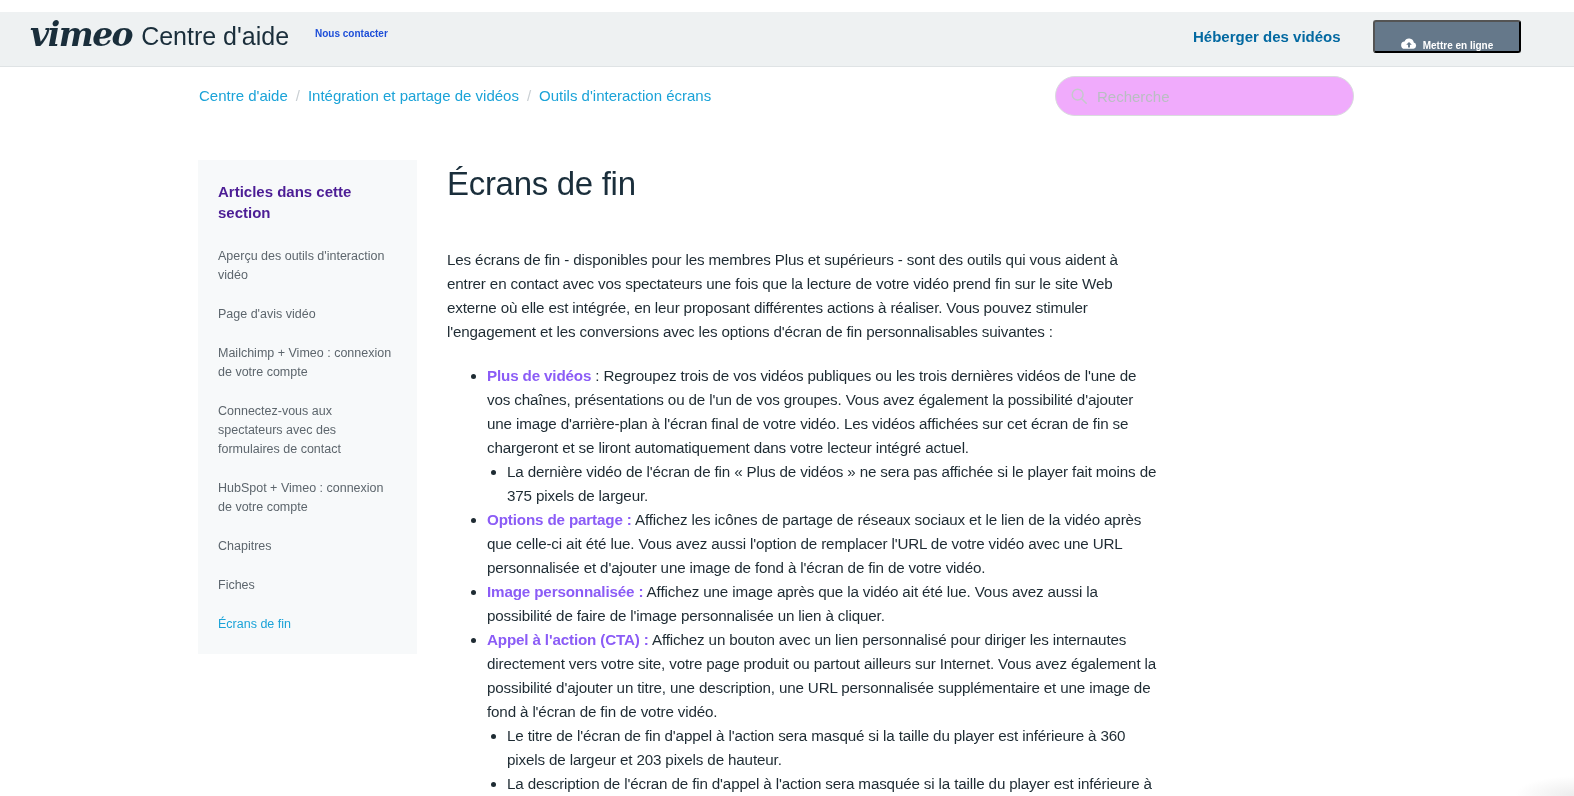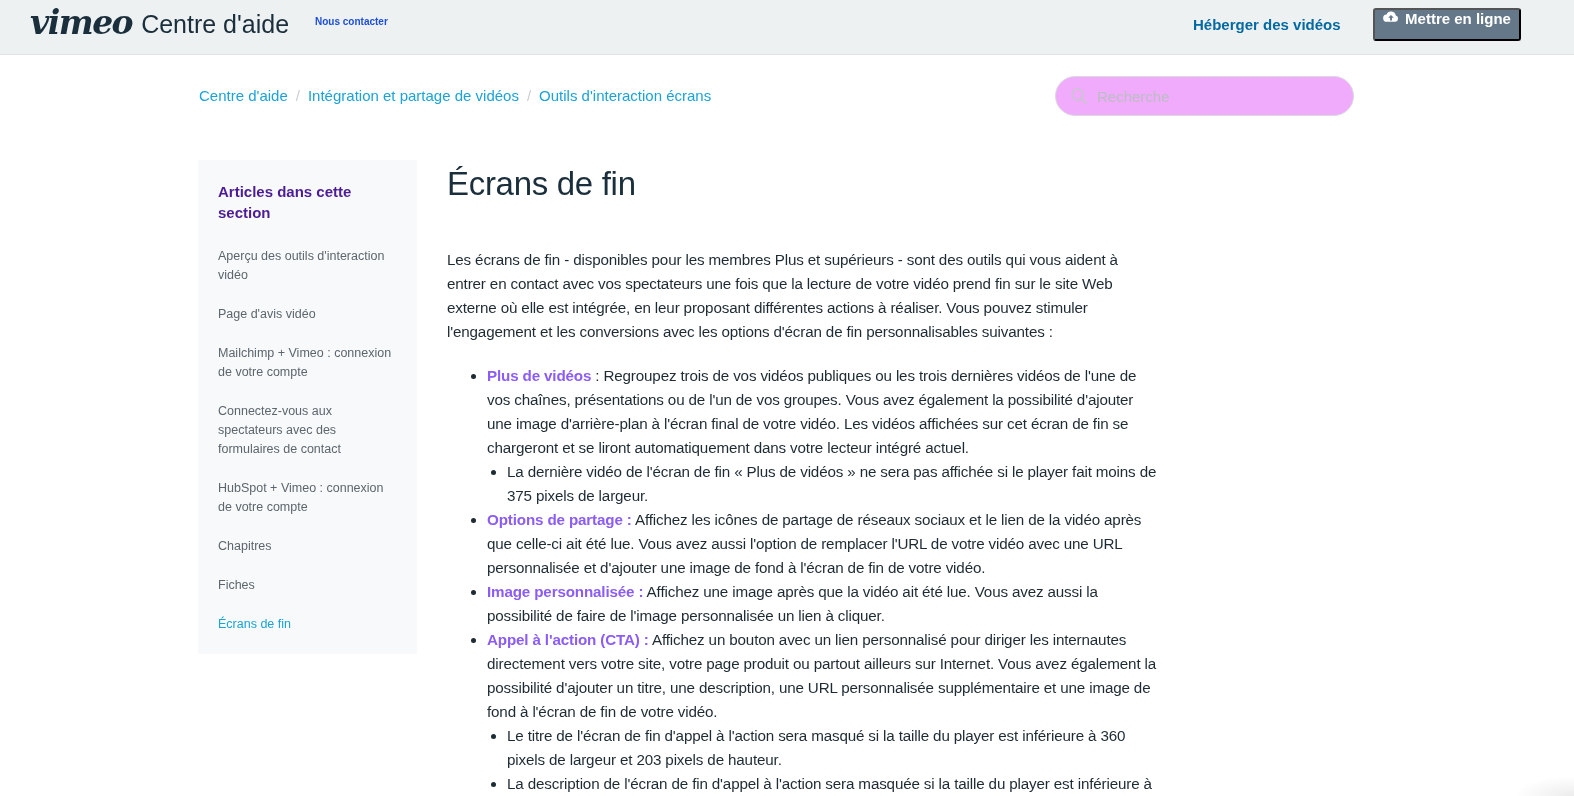--- a/index.html
+++ b/index.html
@@ -1,20 +1,20 @@
 <!DOCTYPE html>
 <html><head>
 <meta charset="utf-8">
 <style>
   * { box-sizing: border-box; margin: 0; padding: 0; }
   html, body { width: 1574px; height: 796px; overflow: hidden; background: #ffffff; }
   body { font-family: "Liberation Sans", sans-serif; color: #1a2e3b; position: relative; }
 
   .topbar {
-    position: absolute; left: 0; top: 0; width: 1574px; height: 55px;
+    position: absolute; left: 0; top: 12px; width: 1574px; height: 55px;
     background: #eef1f2; border-bottom: 1px solid #dfe3e5;
   }
   .logo {
     position: absolute; left: 30px; top: 2px; height: 40px;
     display: flex; align-items: center;
   }
   .logo-mark {
     font-family: "DejaVu Serif", serif; font-style: italic; font-weight: bold;
     font-size: 33px; letter-spacing: -1.5px; color: #1a2e3b; line-height: 1;
   }
@@ -24,21 +24,21 @@
   .nav-contact {
     position: absolute; left: 315px; top: 16px; font-size: 10px; font-weight: bold; color: #1d4ed8;
     text-decoration: none;
   }
   .nav-host {
     position: absolute; left: 1193px; top: 16px; font-size: 15px; font-weight: bold; color: #0369a1;
   }
   .upload-btn {
     position: absolute; left: 1373px; top: 8px; width: 148px; height: 33px;
     background: #65788a; border-radius: 3px; color: #ffffff;
-    font-size: 15px; font-weight: bold; display: flex; align-items: flex-start; justify-content: center; gap: 6px;
+    font-size: 10px; font-weight: bold; display: flex; align-items: flex-end; justify-content: center; gap: 6px;
   }
   .upload-btn svg { width: 16px; height: 14px; }
 
   .breadcrumb {
     position: absolute; left: 199px; top: 87px; font-size: 15px; color: #1ba3d8; display: flex; align-items: center;
   }
   .breadcrumb .sep { color: #c9cfd3; margin: 0 8px; }
   .breadcrumb a { color: #1ba3d8; text-decoration: none; }
 
   .search {

